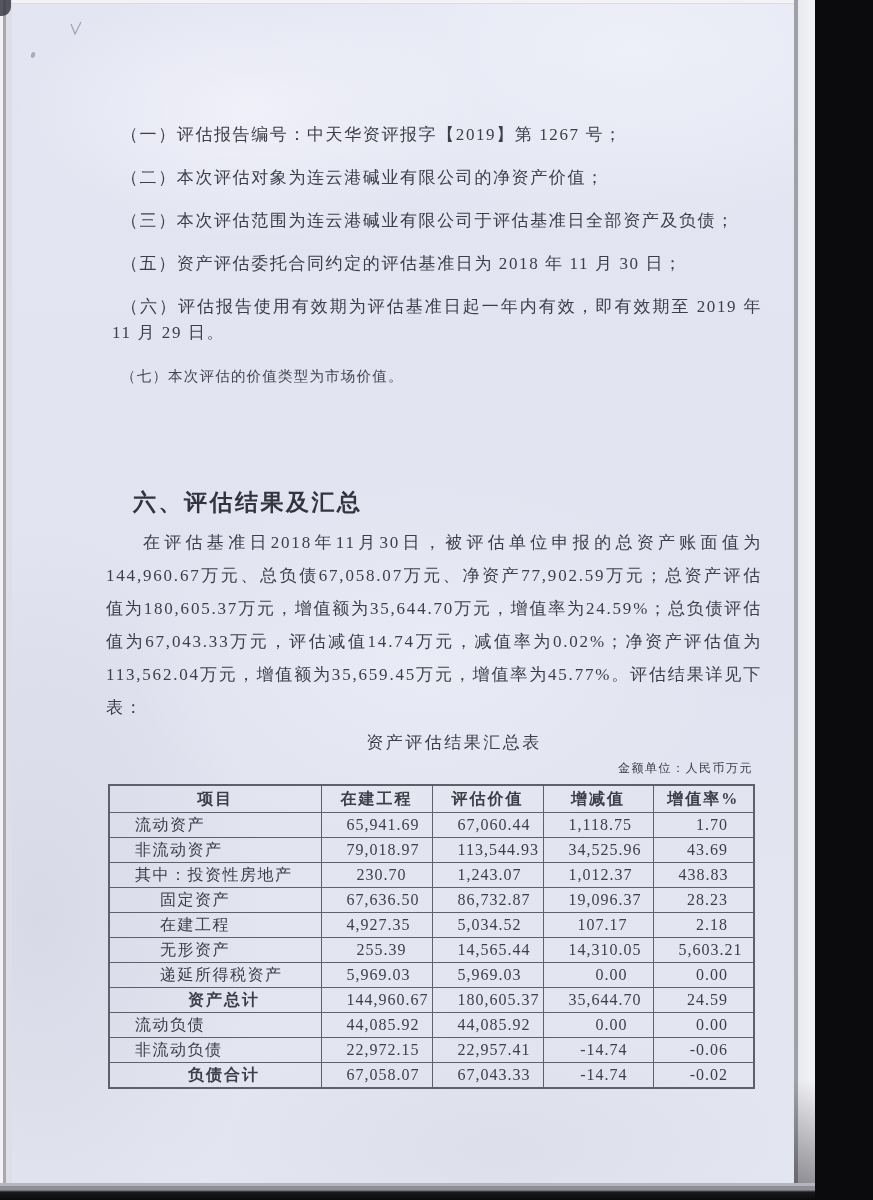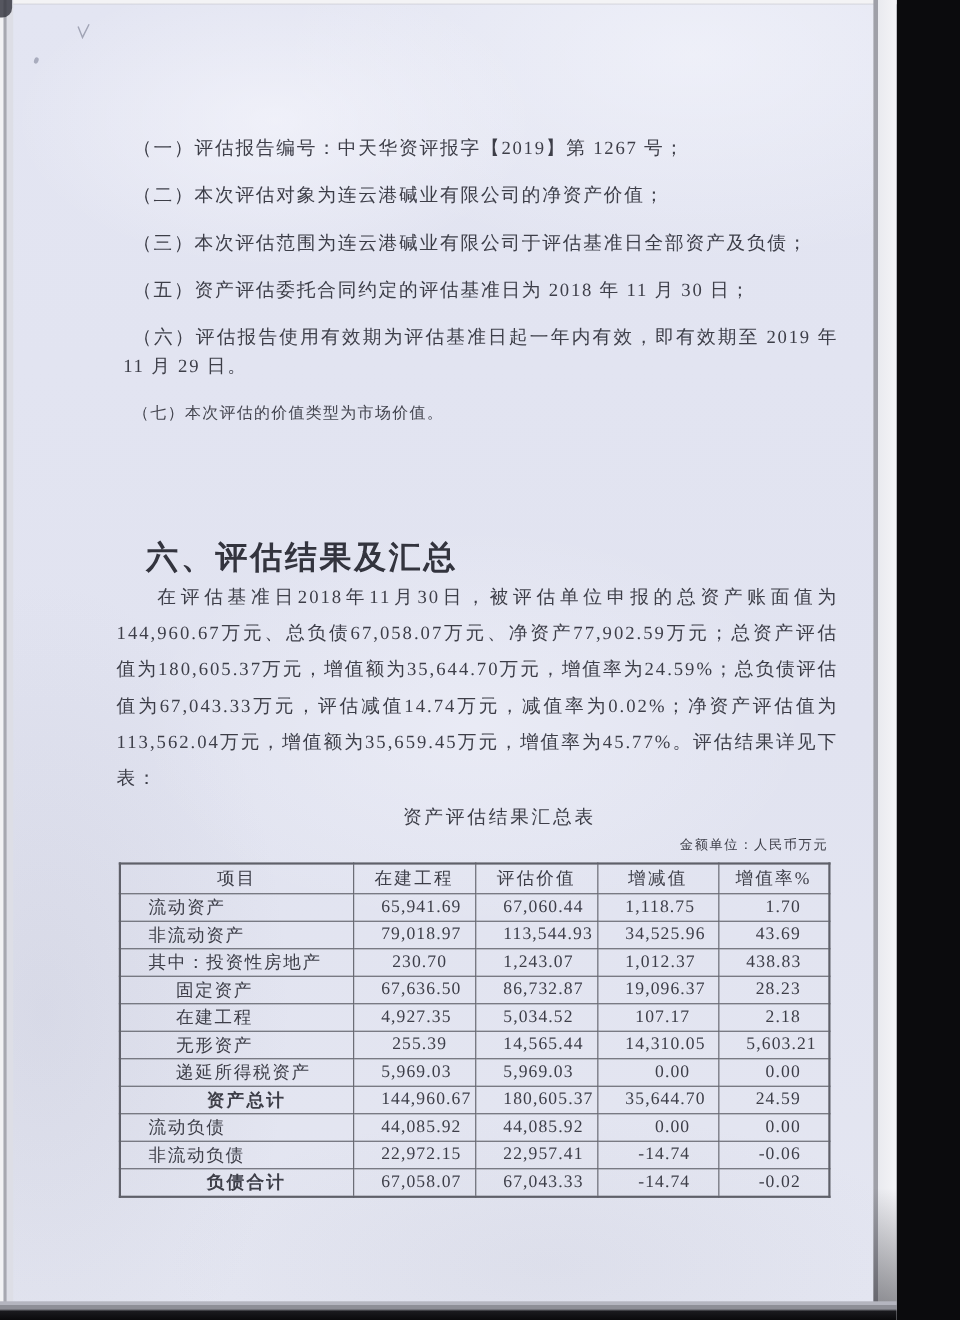--- a/index.html
+++ b/index.html
@@ -41,21 +41,21 @@
   
   .content{position:absolute;left:106px;top:0;width:656px;height:100%;}
   .items{position:absolute;top:122px;left:6px;right:0;}
   .item{
     font-size:17px;line-height:26px;letter-spacing:1.6px;margin-bottom:17px;
     text-indent:9px;text-align:justify;
   }
   .item:last-child{font-size:14.5px;letter-spacing:1.2px;margin-top:6px;color:#44454f;}
   .heading{
     position:absolute;top:487px;left:27px;margin:0;
-    font-size:29px;font-weight:bold;letter-spacing:2.5px;color:#33343e;
+    font-size:23px;font-weight:bold;letter-spacing:2.5px;color:#33343e;
   }
   .para{
     position:absolute;top:526px;left:0;width:656px;margin:0;
     font-size:17px;line-height:33px;letter-spacing:1.8px;
     text-indent:37px;text-align:justify;
   }
   .tbl-title{
     position:absolute;top:731px;left:0;width:656px;box-sizing:border-box;padding-left:40px;
     text-align:center;font-size:17px;letter-spacing:2.5px;
   }
@@ -66,21 +66,21 @@
   table.sum{
     position:absolute;top:784px;left:2px;width:645px;
     border-collapse:collapse;table-layout:fixed;
     border:2px solid var(--border);
   }
   table.sum th, table.sum td{
     border:1px solid var(--border);
     overflow:hidden;white-space:nowrap;
   }
   table.sum th{
-    height:26px;font-weight:normal;
+    height:26px;font-weight:bold;
     font-size:16px;letter-spacing:2px;padding:0 4px;
   }
   table.sum td{height:24px;font-size:16px;padding:0 25px;}
   td.lbl{text-align:left;letter-spacing:1.5px;}
   td.num{text-align:right;font-size:15.5px;letter-spacing:1px;}
   tr.r-indent td.lbl{padding-left:50px;}
   tr.r-total  td.lbl{padding-left:78px;font-weight:bold;letter-spacing:2px;}
 </style>
 </head>
 <body>

